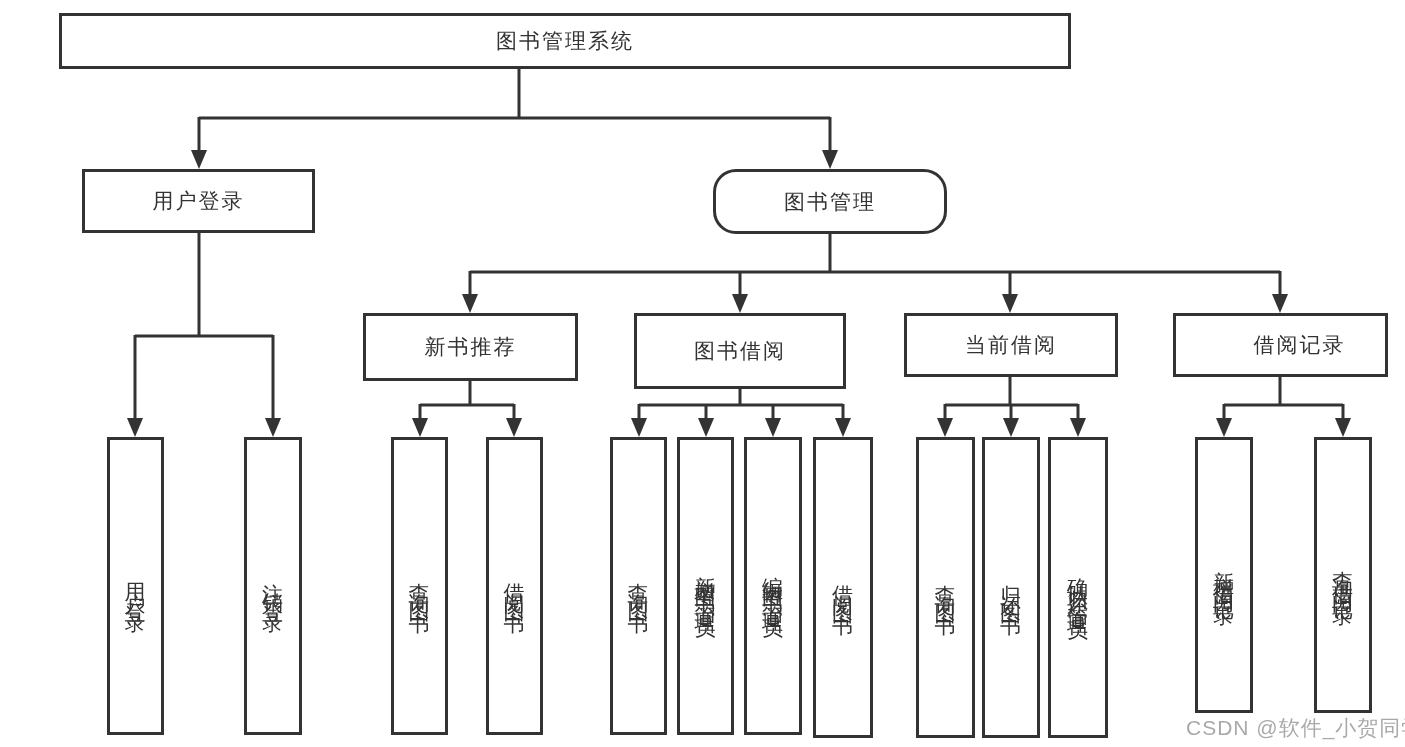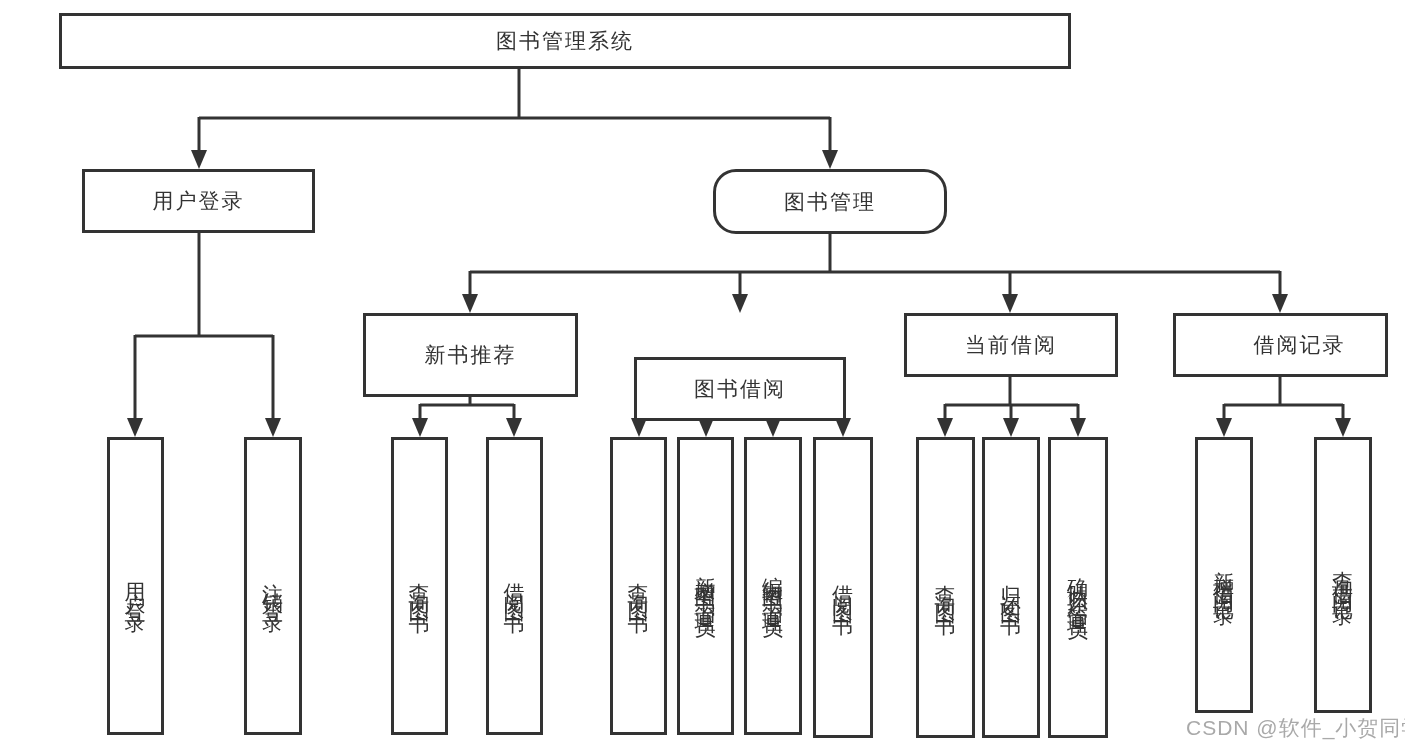--- a/index.html
+++ b/index.html
@@ -135,24 +135,24 @@
     <span>图书管理系统</span>
   </div>
 
   <div class="node" style="left:82px;top:169px;width:233px;height:64px;">
     <span>用户登录</span>
   </div>
   <div class="node" style="left:713px;top:169px;width:234px;height:65px;border-radius:23px;">
     <span>图书管理</span>
   </div>
 
-  <div class="node" style="left:363px;top:313px;width:215px;height:84px;">
+  <div class="node" style="left:363px;top:313px;width:215px;height:68px;">
     <span>新书推荐</span>
   </div>
-  <div class="node" style="left:634px;top:313px;width:212px;height:64px;margin-top:44px;">
+  <div class="node" style="left:634px;top:313px;width:212px;height:76px;">
     <span>图书借阅</span>
   </div>
   <div class="node" style="left:904px;top:313px;width:214px;height:64px;">
     <span>当前借阅</span>
   </div>
   <div class="node" style="left:1173px;top:313px;width:215px;height:64px;padding-left:38px;">
     <span>借阅记录</span>
   </div>
 
   <div class="vnode" style="left:107px;top:437px;width:57px;height:298px;">

